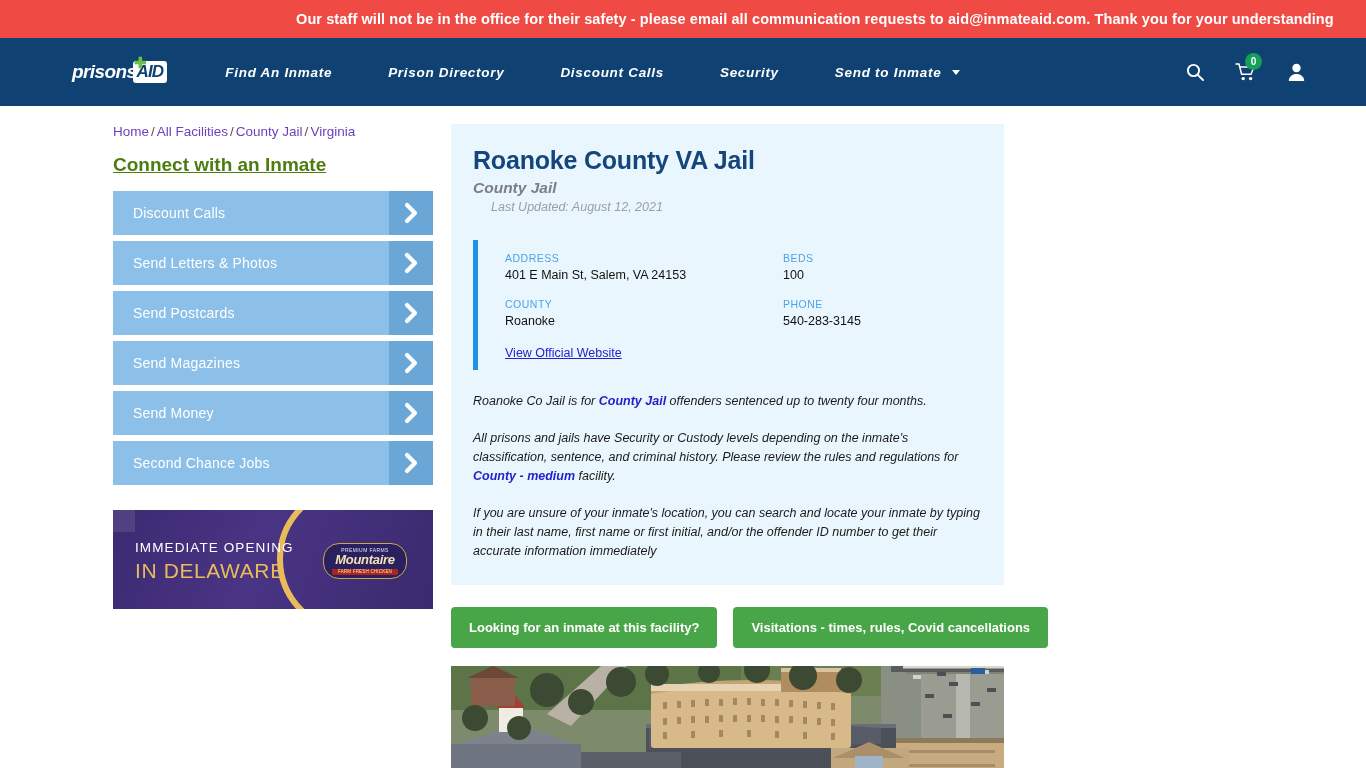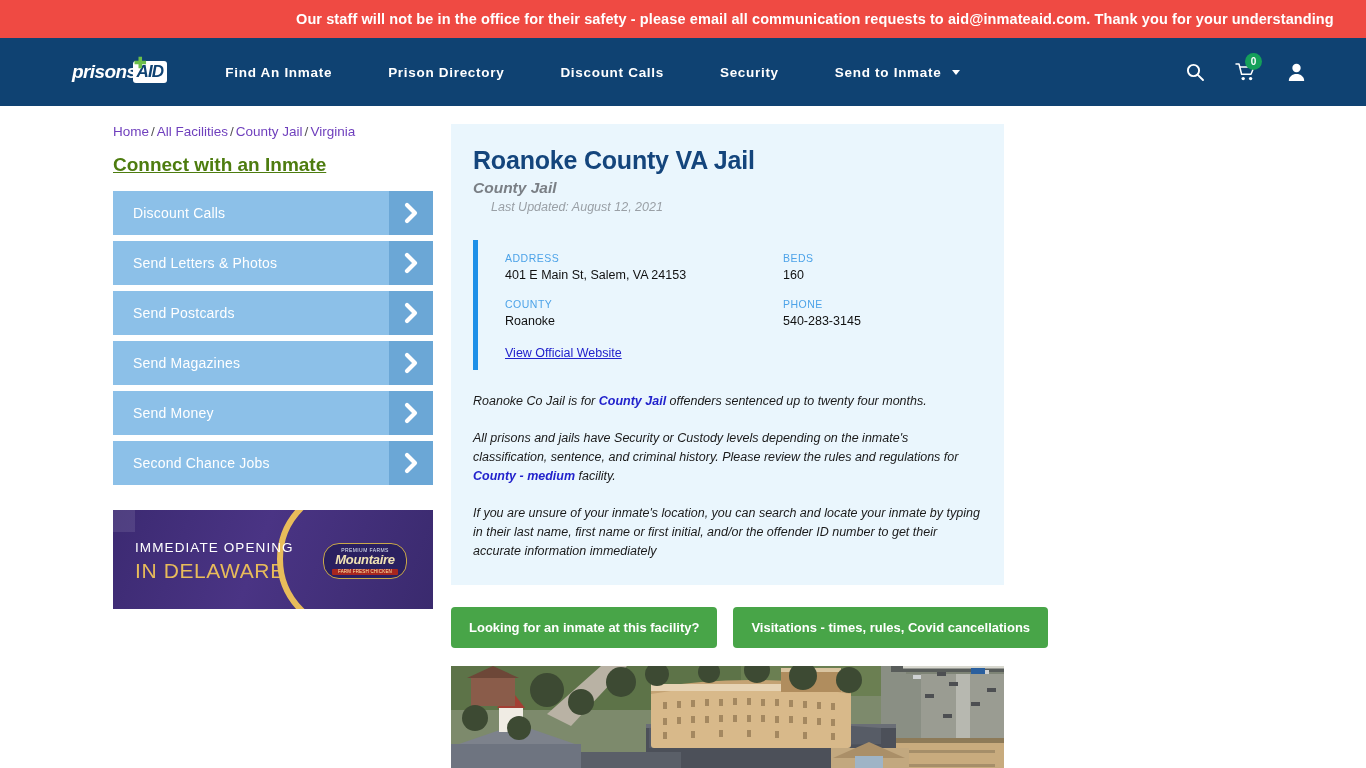--- a/index.html
+++ b/index.html
@@ -71,20 +71,21 @@
     line-height: 1;
   }
   .nav-link {
     color: #ffffff;
     font-size: 13.5px;
     font-weight: bold;
     letter-spacing: .7px;
     text-decoration: none;
     cursor: pointer;
     white-space: nowrap;
+    font-style: italic;
   }
   #nav-links { display: flex; align-items: center; gap: 56px; }
   #nav-right { margin-left: auto; display: flex; align-items: center; gap: 30px; }
   .caret {
     display: inline-block;
     border-left: 4.5px solid transparent;
     border-right: 4.5px solid transparent;
     border-top: 5px solid #ffffff;
     margin-left: 6px;
     vertical-align: 2px;
@@ -396,21 +397,21 @@
       <div id="facility-type">County Jail</div>
       <div id="facility-updated">Last Updated: August 12, 2021</div>
 
       <div id="detail-block">
         <div>
           <div class="detail-label">ADDRESS</div>
           <div class="detail-value">401 E Main St, Salem, VA 24153</div>
         </div>
         <div>
           <div class="detail-label">BEDS</div>
-          <div class="detail-value">160</div>
+          <div class="detail-value">100</div>
         </div>
         <div>
           <div class="detail-label">COUNTY</div>
           <div class="detail-value">Roanoke</div>
         </div>
         <div>
           <div class="detail-label">PHONE</div>
           <div class="detail-value">540-283-3145</div>
         </div>
         <a id="official-link">View Official Website</a>

